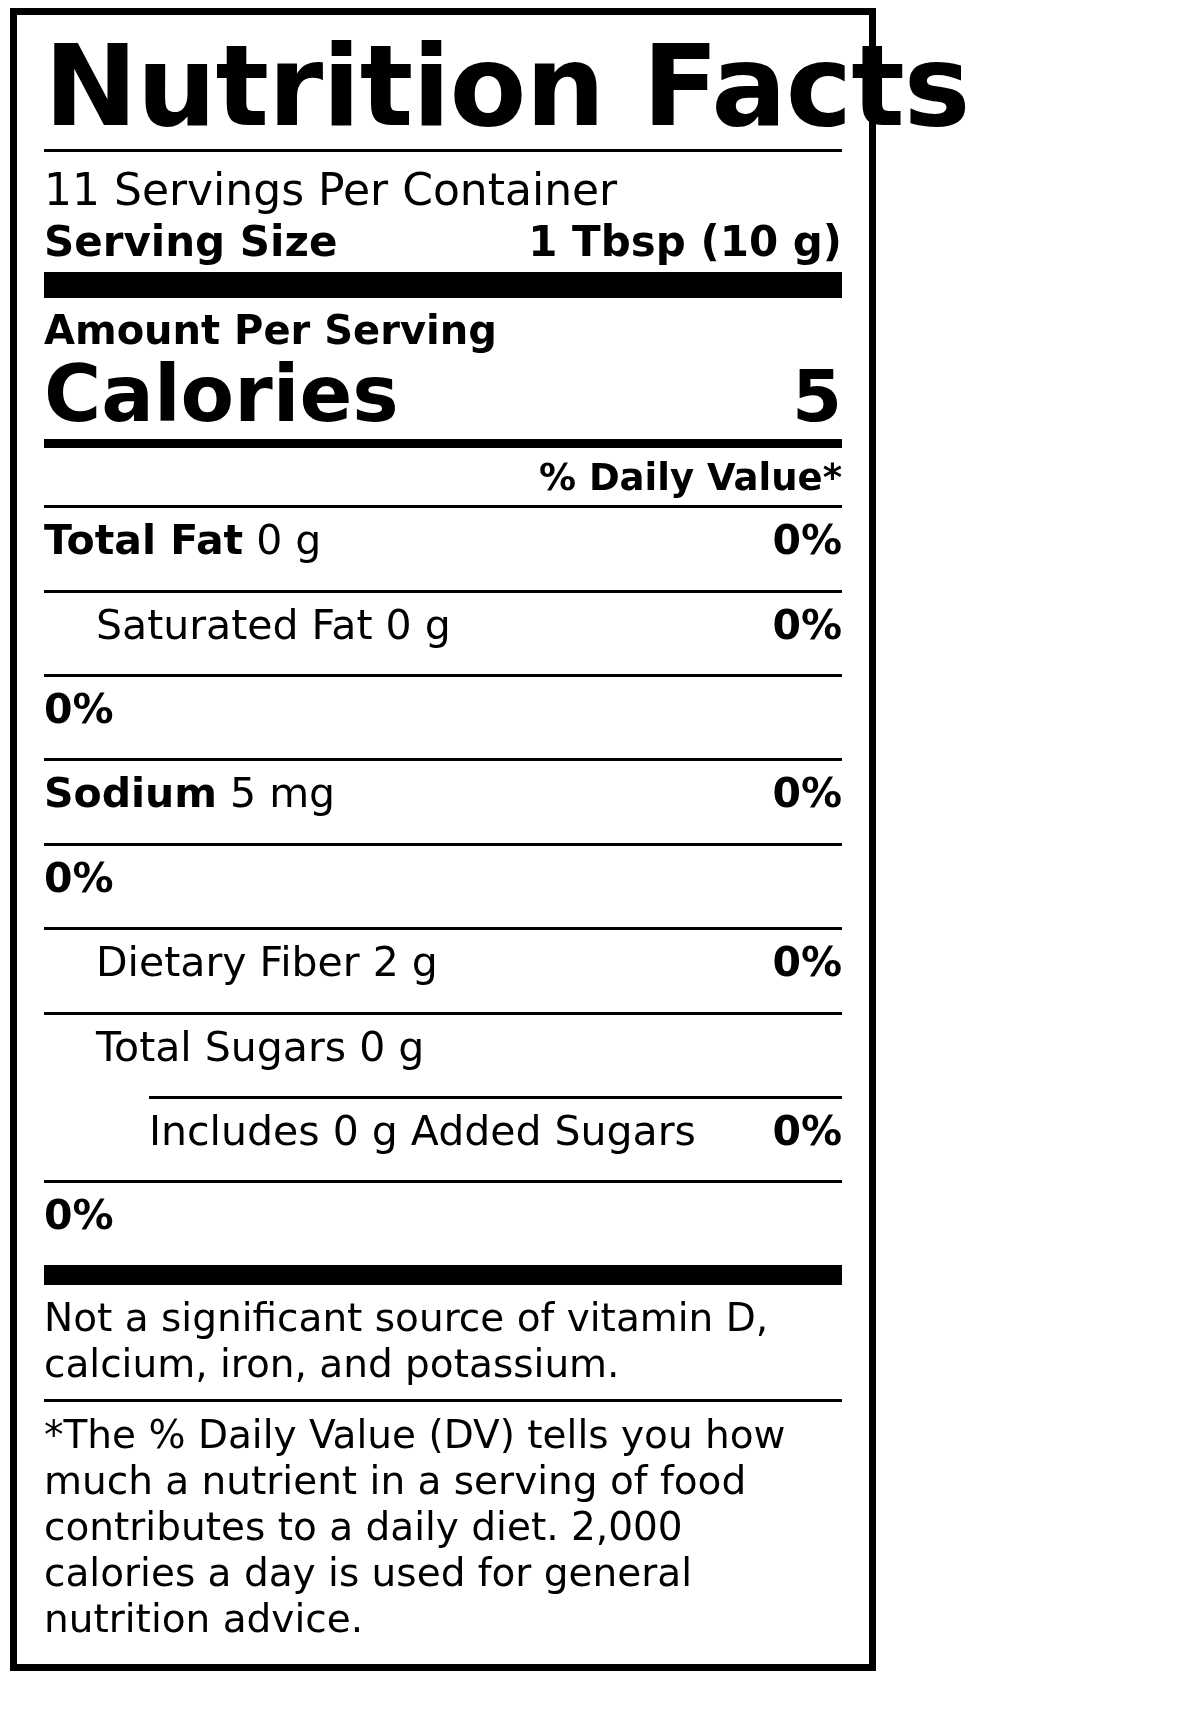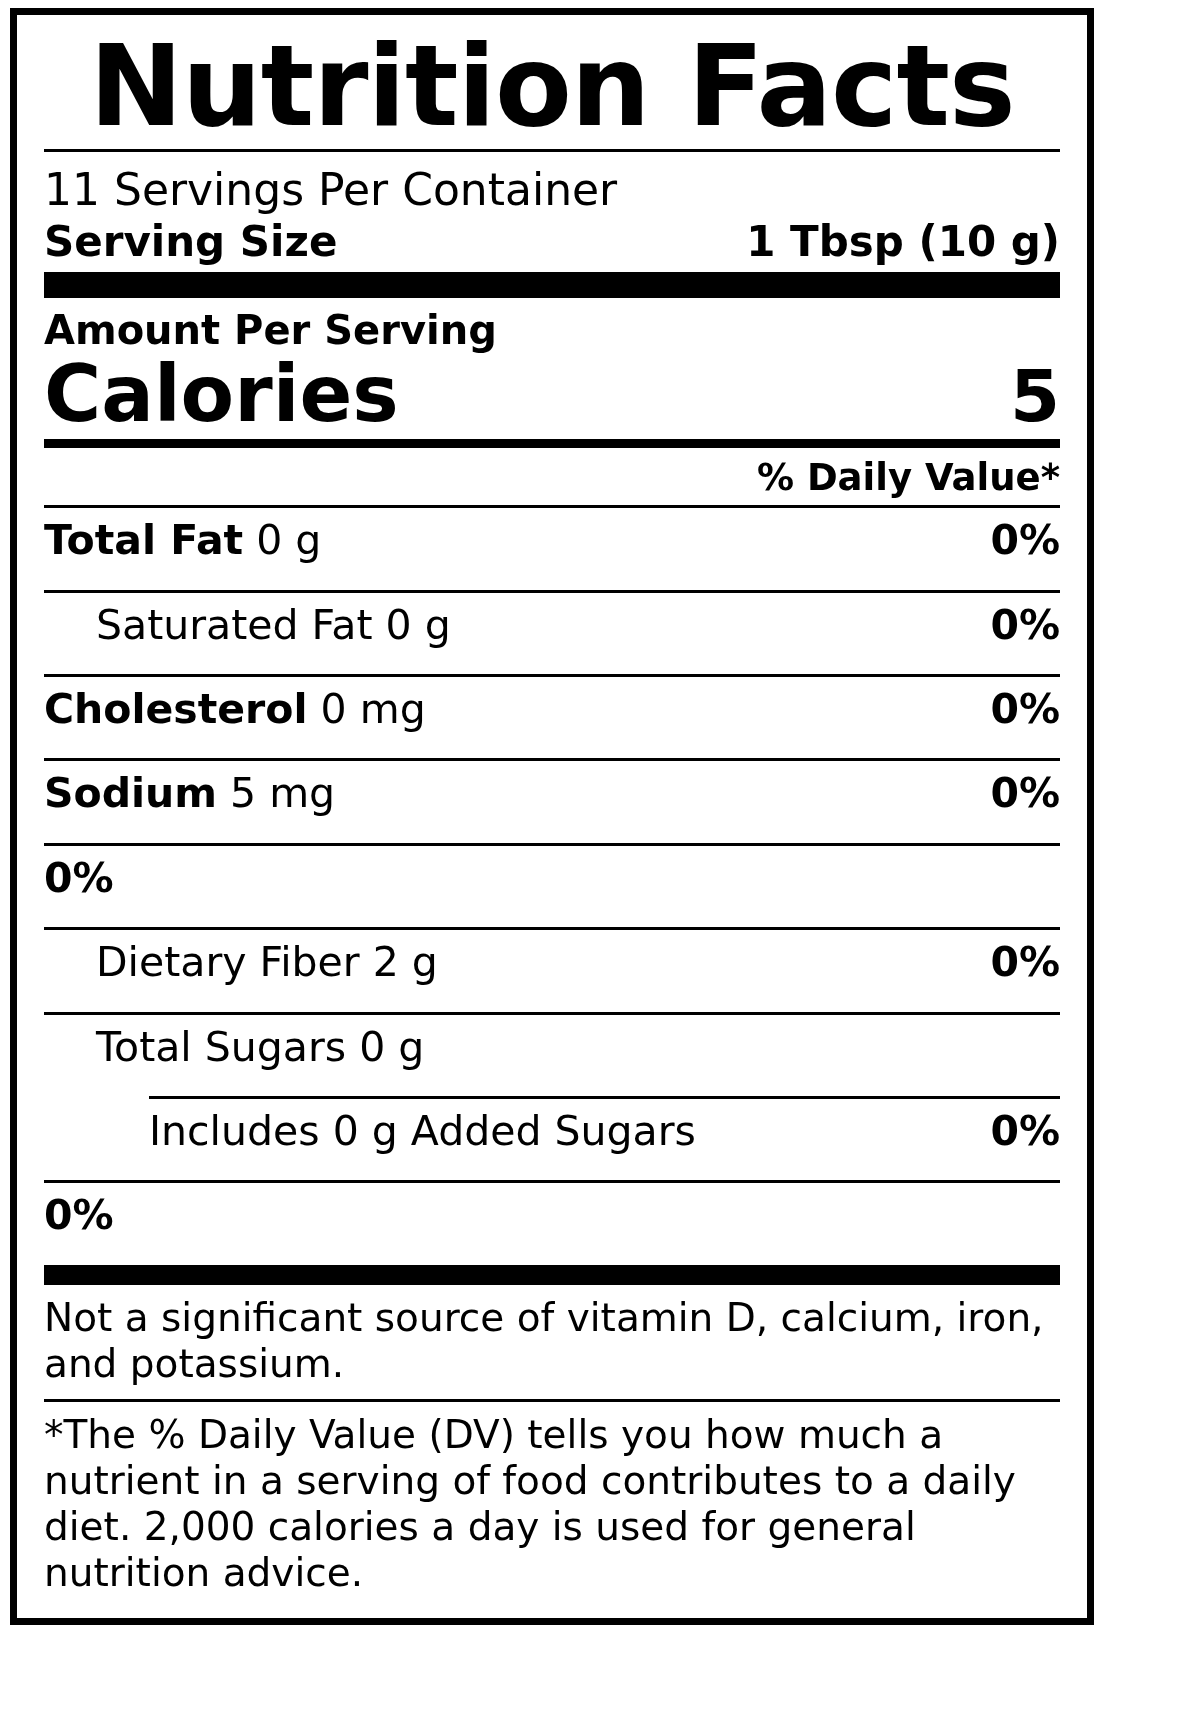--- a/index.html
+++ b/index.html
@@ -10,21 +10,21 @@
   body {
     width: 1200px;
     height: 1735px;
     font-family: "DejaVu Sans", "Liberation Sans", sans-serif;
     color: #000000;
     -webkit-font-smoothing: antialiased;
   }
 
   .label-outer {
     box-sizing: border-box;
-    width: 1084px;
+    width: 866px;
     margin: 8px 0 0 10px;
     border: 7px solid #000000;
     padding: 0 0 0 0;
     background: #ffffff;
   }
   .label-inner {
     padding: 10px 27px 22px 27px;
   }
 
   
@@ -161,21 +161,20 @@
       <span class="dv">0%</span>
     </div>
 
     <div class="nrow">
       <span class="name indent1">Saturated Fat 0 g</span>
       <span class="dv">0%</span>
     </div>
 
 
     <div class="nrow">
-      <span class="name"><b>Cholesterol</b><span> 0 mg</span></span>
       <span class="dv">0%</span>
     </div>
 
     <div class="nrow">
       <span class="name"><b>Sodium</b><span> 5 mg</span></span>
       <span class="dv">0%</span>
     </div>
 
     <div class="nrow">
       <span class="dv">0%</span>

